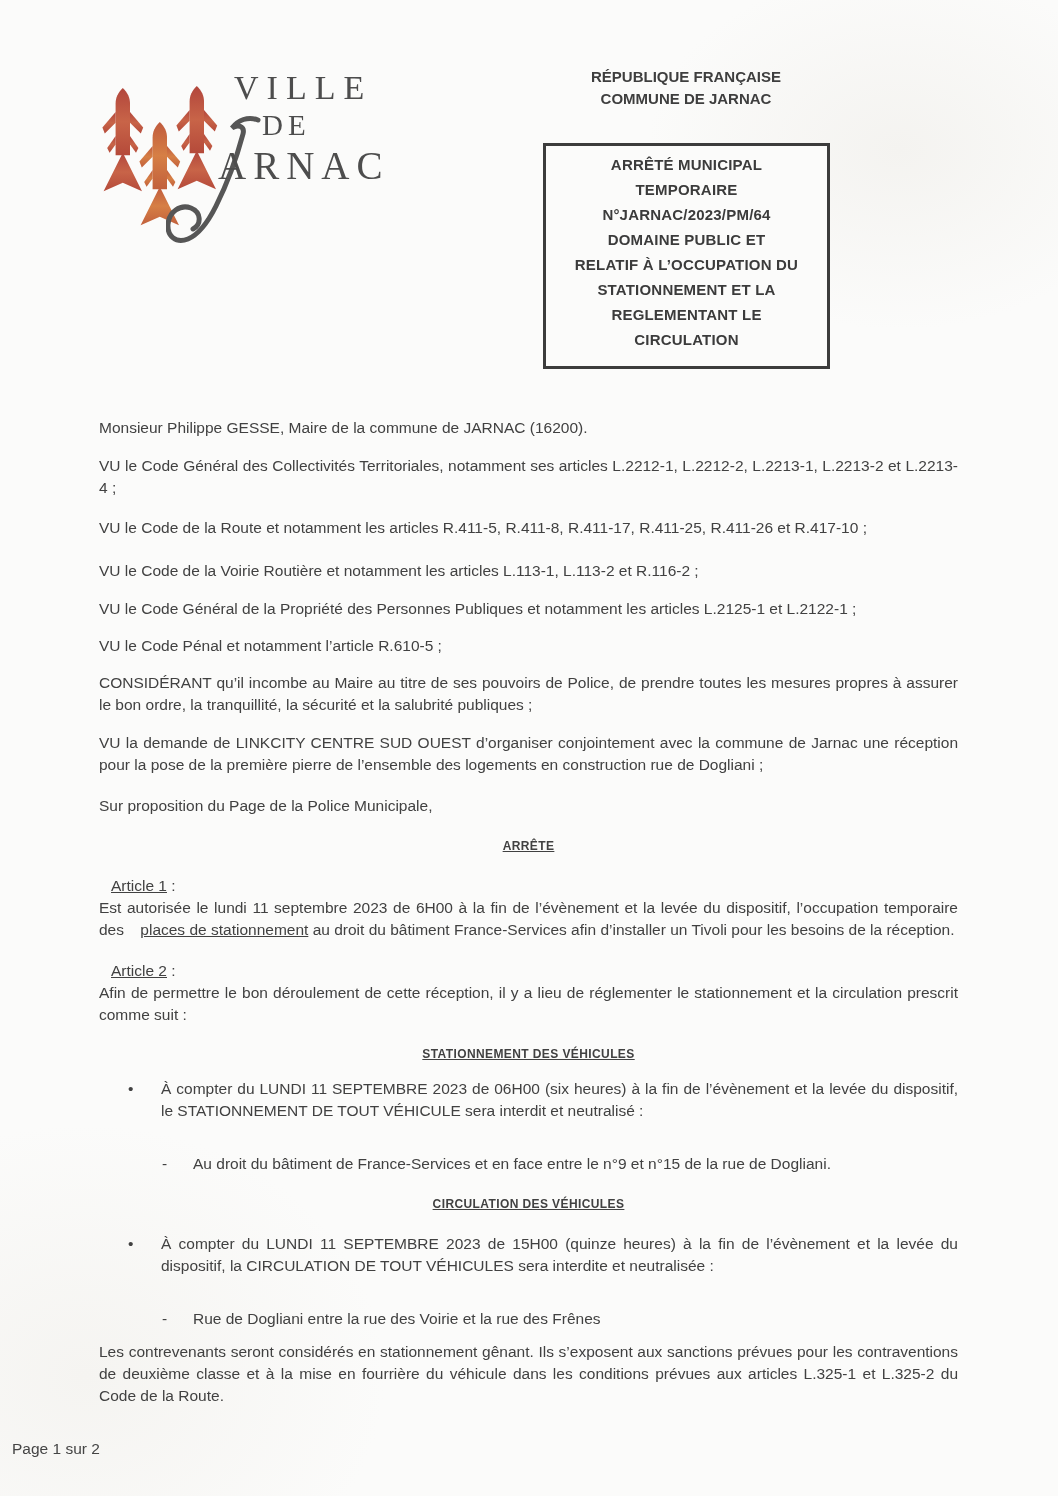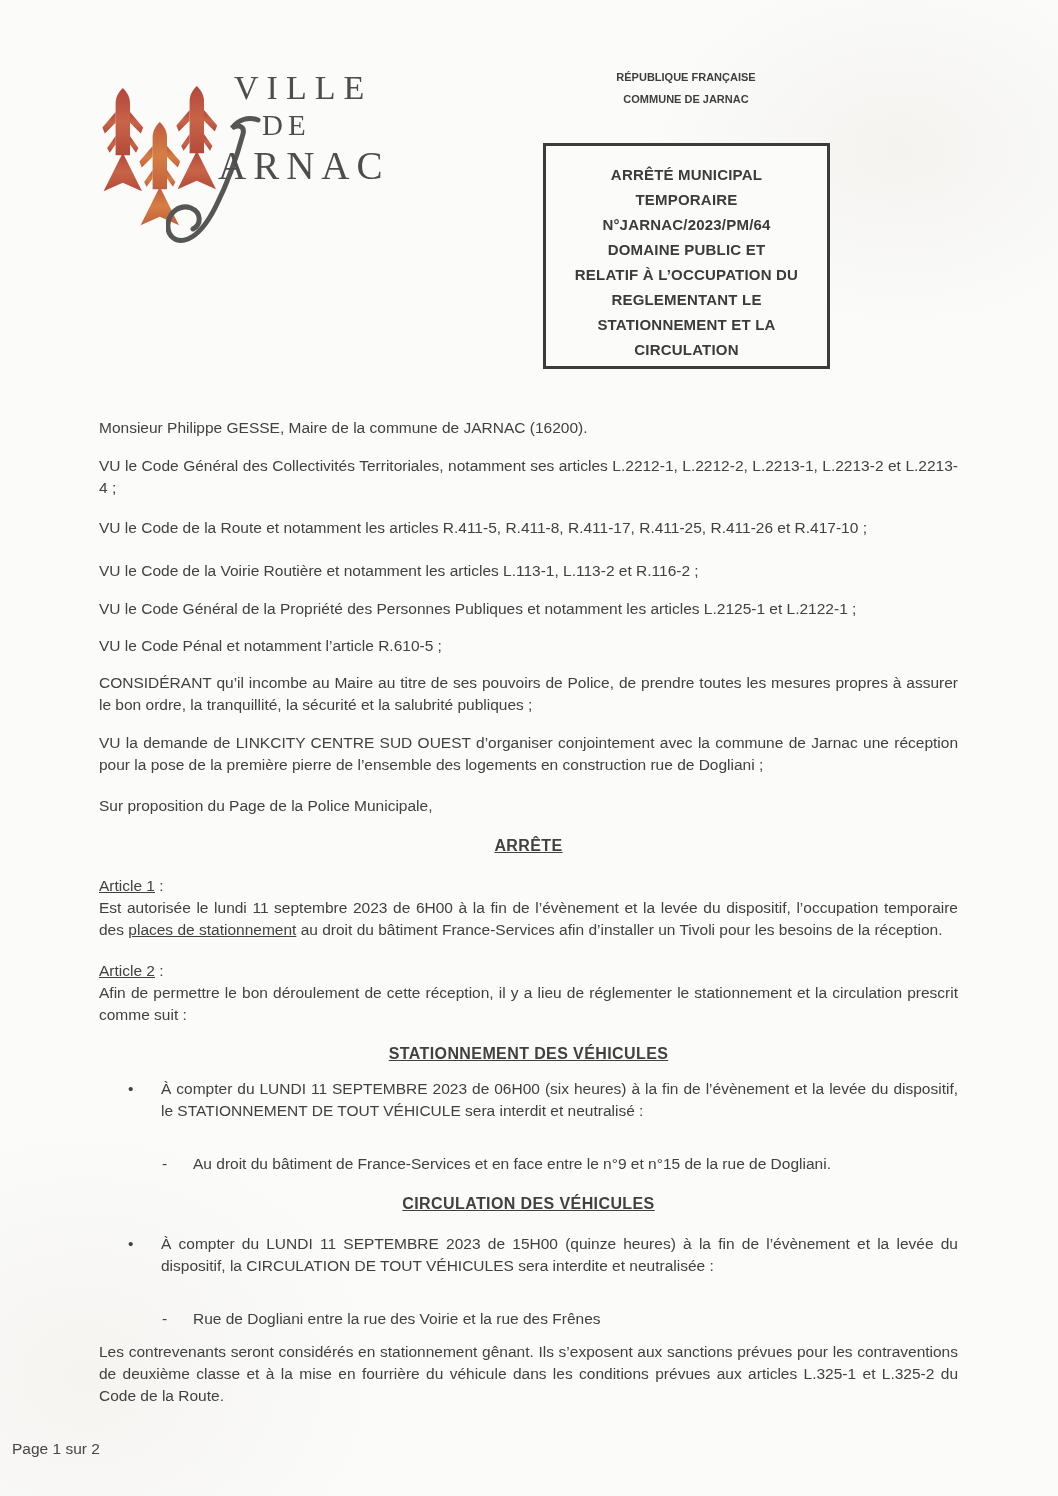--- a/index.html
+++ b/index.html
@@ -6,43 +6,43 @@
   .page{
     position:relative;width:1058px;height:1496px;margin:0 auto;
     background:
       radial-gradient(ellipse 420px 300px at 85% 10%, #f4f3f0 0%, rgba(244,243,240,0) 60%),
       radial-gradient(ellipse 500px 420px at 8% 92%, #f5f4f1 0%, rgba(245,244,241,0) 60%),
       #fbfbfa;
     font-family:"Liberation Sans",sans-serif;
     color:#414141;font-size:15.5px;line-height:22px;overflow:hidden;
   }
   .b{font-weight:normal;}
-  .u{text-decoration:underline;}
+  .u{text-decoration:underline;margin-left:12px;}
   
   .logo{position:absolute;left:100px;top:74px;width:340px;height:180px;}
   .logo-figs{position:absolute;left:0;top:8px;}
   .logo-j{position:absolute;left:66px;top:40px;}
   .logo-ville{position:absolute;left:134px;top:-4px;font-family:"Liberation Serif",serif;font-size:34px;line-height:36px;letter-spacing:8px;color:#4d4d4d;}
   .logo-de{position:absolute;left:162px;top:34px;font-family:"Liberation Serif",serif;font-size:29px;line-height:34px;letter-spacing:5px;color:#4d4d4d;}
   .logo-arnac{position:absolute;left:118px;top:70px;font-family:"Liberation Serif",serif;font-size:39px;line-height:44px;letter-spacing:7px;color:#4d4d4d;}
   
-  .rf{position:absolute;left:540px;top:66px;width:292px;text-align:center;font-weight:bold;color:#3e3e3e;font-size:11px;line-height:22px;}
+  .rf{position:absolute;left:540px;top:66px;width:292px;text-align:center;font-weight:bold;color:#3e3e3e;font-size:15px;line-height:22px;}
   .title-box{
     position:absolute;left:543px;top:143px;width:287px;height:226px;box-sizing:border-box;
     border:3px solid #3c3c3c;background:#fbfbfa;
     text-align:center;font-weight:bold;color:#3b3b3b;font-size:15px;line-height:25px;
-    padding-top:16px;letter-spacing:0.2px;
+    padding-top:6px;letter-spacing:0.2px;
   }
   
   .body{position:absolute;left:99px;top:405px;width:859px;padding-top:12px;}
   .p{margin:0;text-align:justify;}
   .mb11{margin-bottom:11px}.mb13{margin-bottom:13px}.mb15{margin-bottom:15px}
   .mb16{margin-bottom:16px}.mb17{margin-bottom:17px}.mb18{margin-bottom:18px}
   .mb19{margin-bottom:19px}.mb21{margin-bottom:21px}.mb31{margin-bottom:31px}
-  .center-h{text-align:center;font-weight:bold;text-decoration:underline;letter-spacing:0.4px;font-size:16px;}
+  .center-h{text-align:center;font-weight:bold;text-decoration:underline;letter-spacing:0.4px;font-size:12px;}
   .bullet{display:flex;}
   .bullet .mk{flex:none;width:33px;padding-left:29px;}
   .bullet .tx{flex:1;text-align:justify;}
   .sub{display:flex;}
   .sub .mk{flex:none;width:31px;padding-left:63px;}
   .sub .tx{flex:1;}
   .footer{position:absolute;left:0;top:1438px;width:100%;color:#454545;padding-left:12px;}
 </style>
 </head>
 <body>
@@ -87,22 +87,22 @@
     <div>RÉPUBLIQUE FRANÇAISE</div>
     <div>COMMUNE DE JARNAC</div>
   </div>
 
   <div class="title-box">
     <div>ARRÊTÉ MUNICIPAL</div>
     <div>TEMPORAIRE</div>
     <div>N°JARNAC/2023/PM/64</div>
     <div>DOMAINE PUBLIC ET</div>
     <div>RELATIF À L’OCCUPATION DU</div>
+    <div>STATIONNEMENT ET LA</div>
     <div>REGLEMENTANT LE</div>
-    <div>STATIONNEMENT ET LA</div>
     <div>CIRCULATION</div>
   </div>
 
   <div class="body">
     <p class="p mb16"><span class="b">Monsieur Philippe GESSE, Maire de la commune de JARNAC (16200).</span></p>
     <p class="p mb18"><span class="b">VU</span><span> le Code Général des Collectivités Territoriales, notamment ses articles L.2212-1, L.2212-2, L.2213-1, L.2213-2 et L.2213-4 ;</span></p>
     <p class="p mb21"><span class="b">VU</span><span> le Code de la Route et notamment les articles R.411-5, R.411-8, R.411-17, R.411-25, R.411-26 et R.417-10 ;</span></p>
     <p class="p mb16"><span class="b">VU</span><span> le Code de la Voirie Routière et notamment les articles L.113-1, L.113-2 et R.116-2 ;</span></p>
     <p class="p mb15"><span class="b">VU</span><span> le Code Général de la Propriété des Personnes Publiques et notamment les articles L.2125-1 et L.2122-1 ;</span></p>
     <p class="p mb15"><span class="b">VU</span><span> le Code Pénal et notamment l’article R.610-5 ;</span></p>

